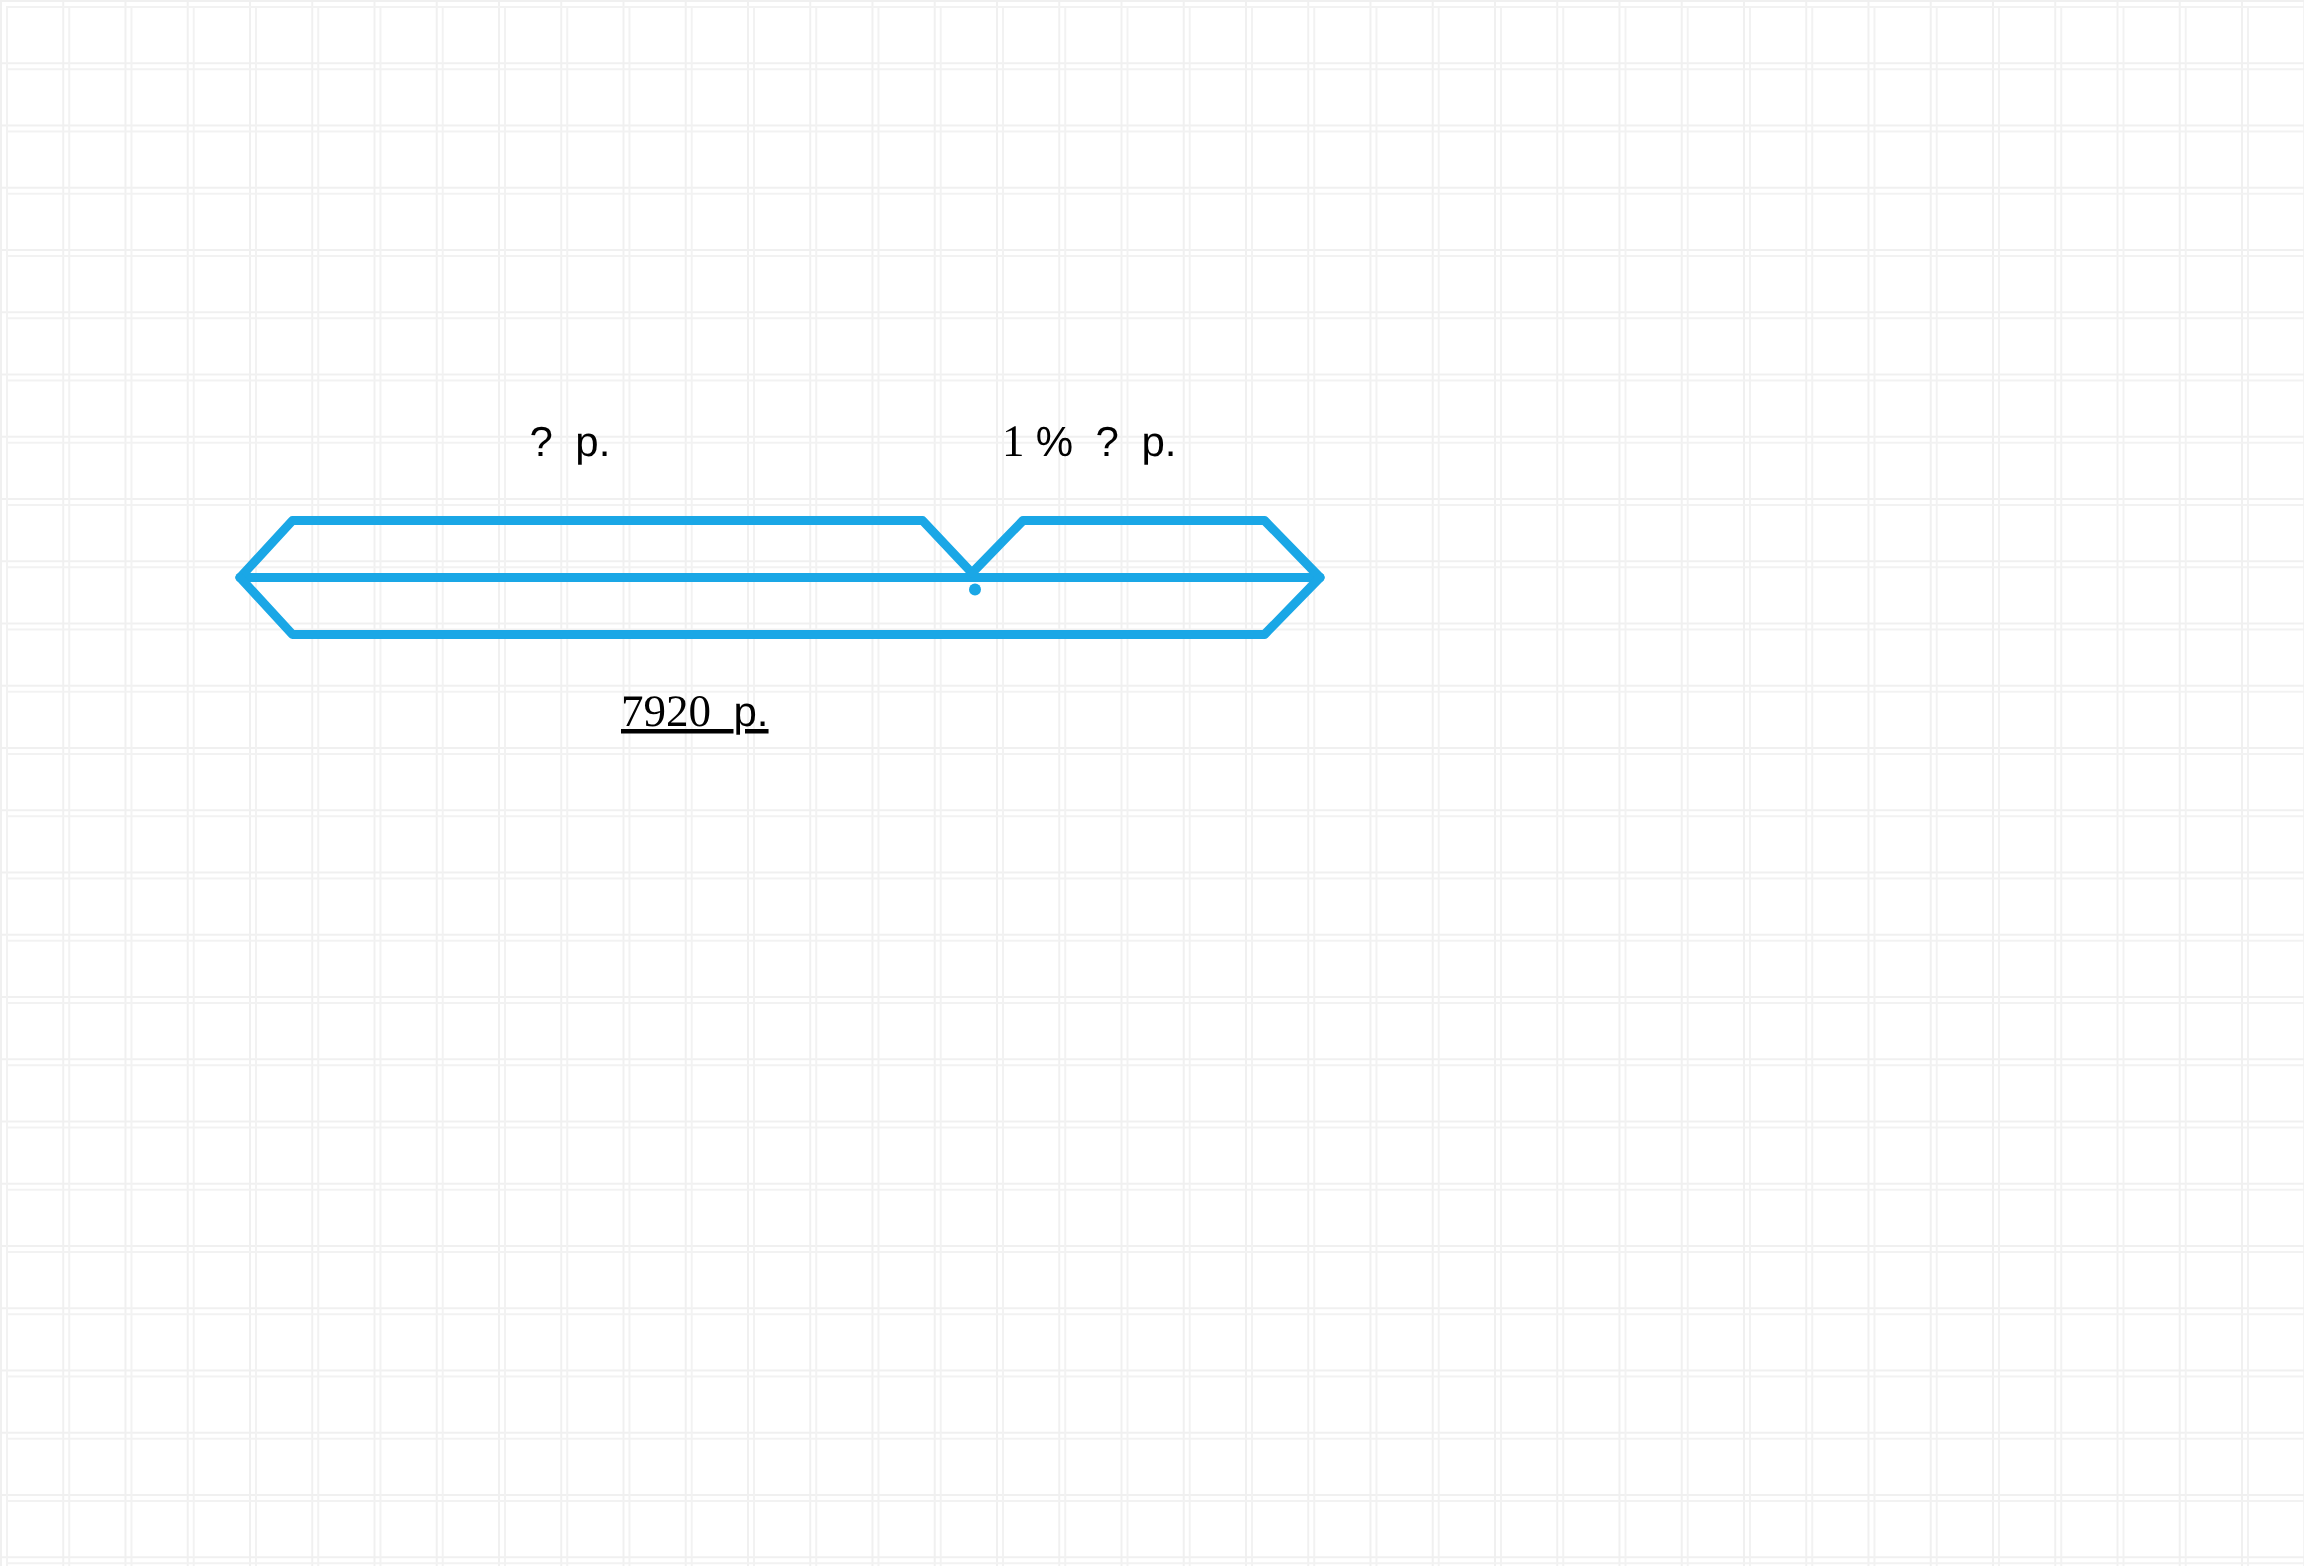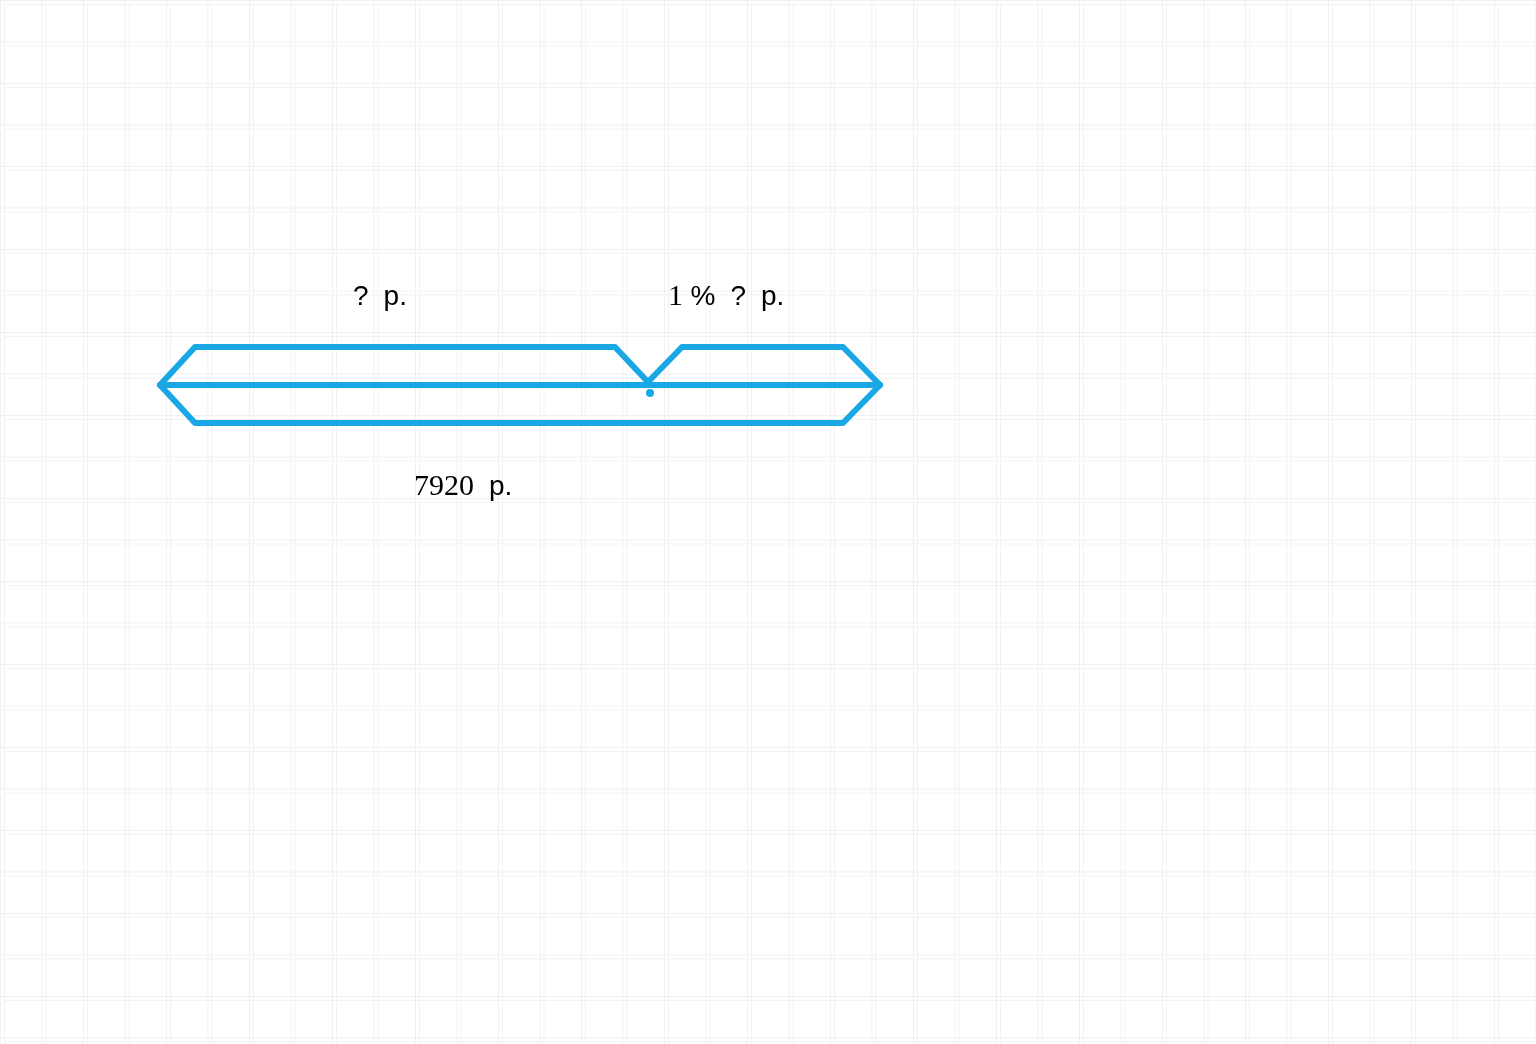--- a/index.html
+++ b/index.html
@@ -48,21 +48,21 @@
     .label .unit {
       font-family: "Helvetica Neue", Arial, sans-serif;
       font-size: 28px;
     }
     .label .q {
       font-family: "Helvetica Neue", Arial, sans-serif;
       font-size: 28px;
     }
     .label-top-left { left: 353px; top: 278px; }
     .label-top-right { left: 668px; top: 278px; }
-    .label-bottom { left: 414px; top: 468px; }
+    .label-bottom { left: 414px; top: 458px; text-decoration: underline; }
   </style>
 </head>
 <body>
 
 <div class="grid"></div>
 <div class="inner-grid"></div>
 
 <svg class="diagram" width="1536" height="1044">
   <g stroke="#1aa7e6" stroke-width="6" fill="none" stroke-linejoin="round" stroke-linecap="round">
 

